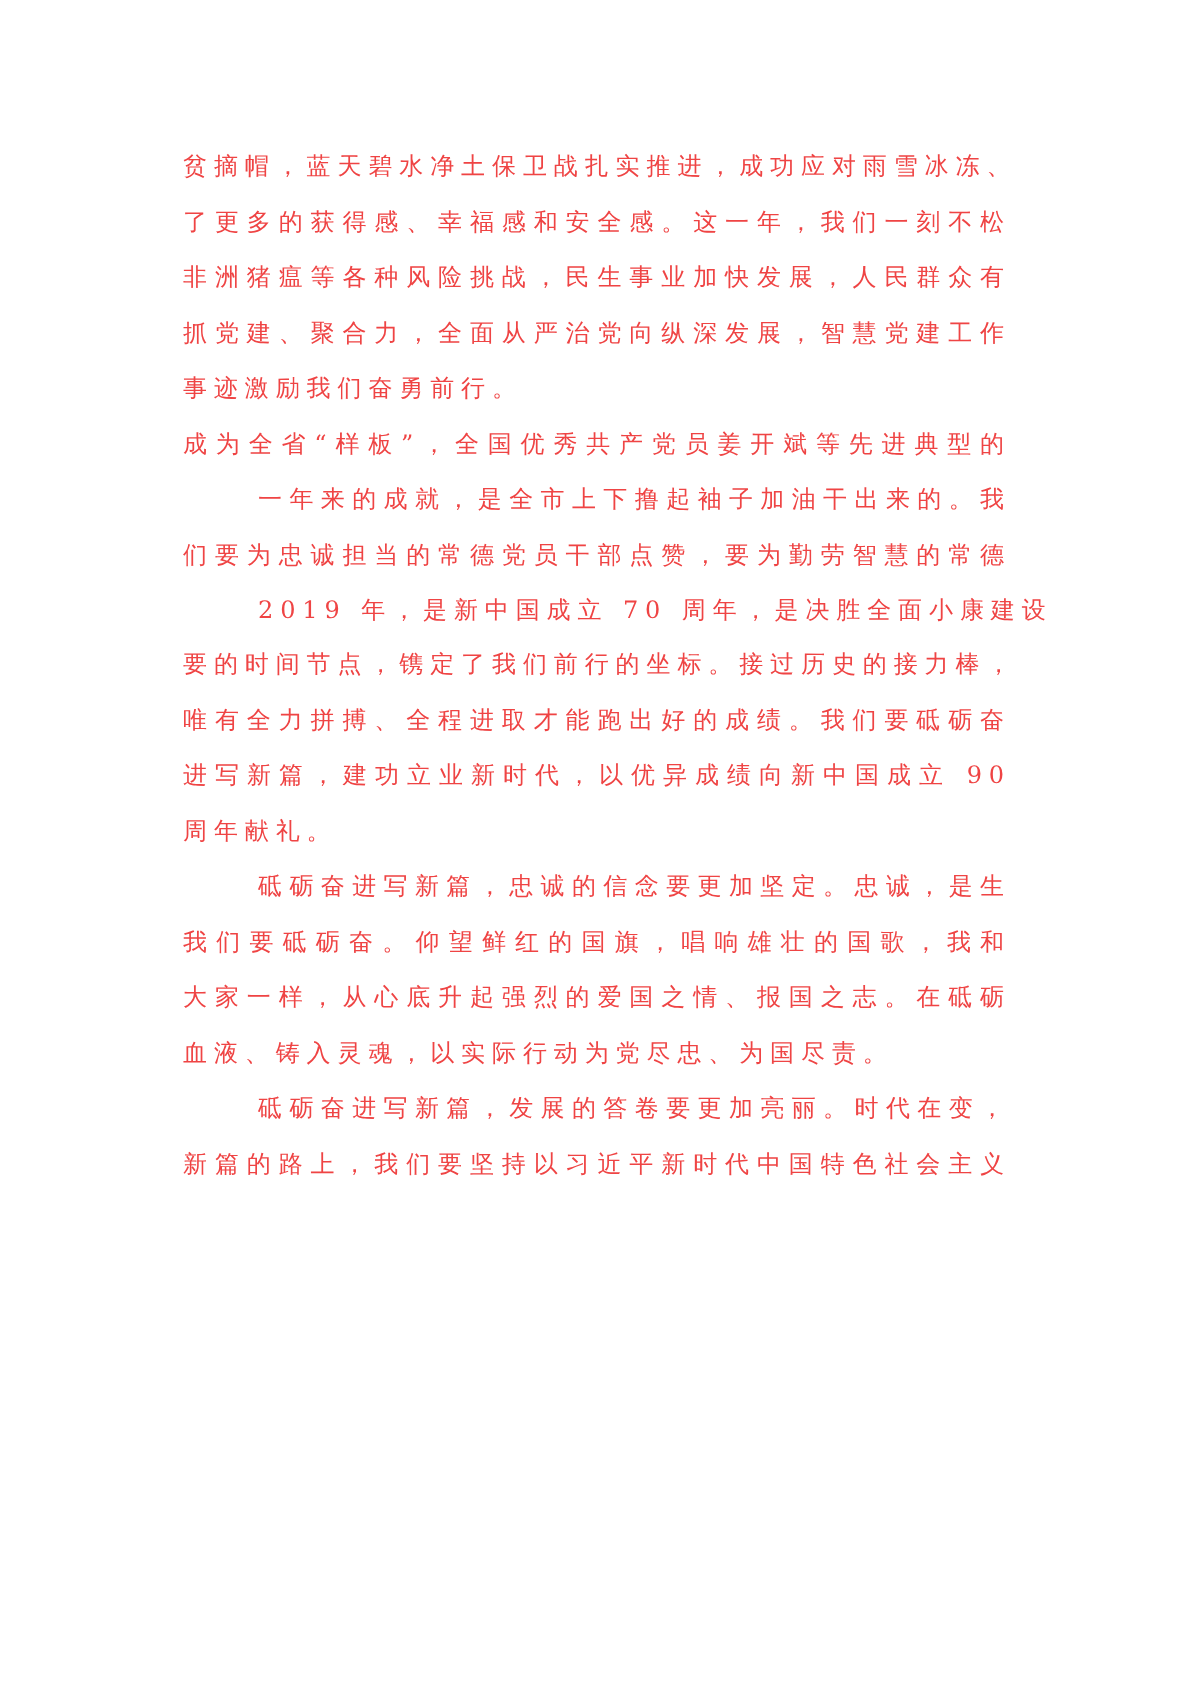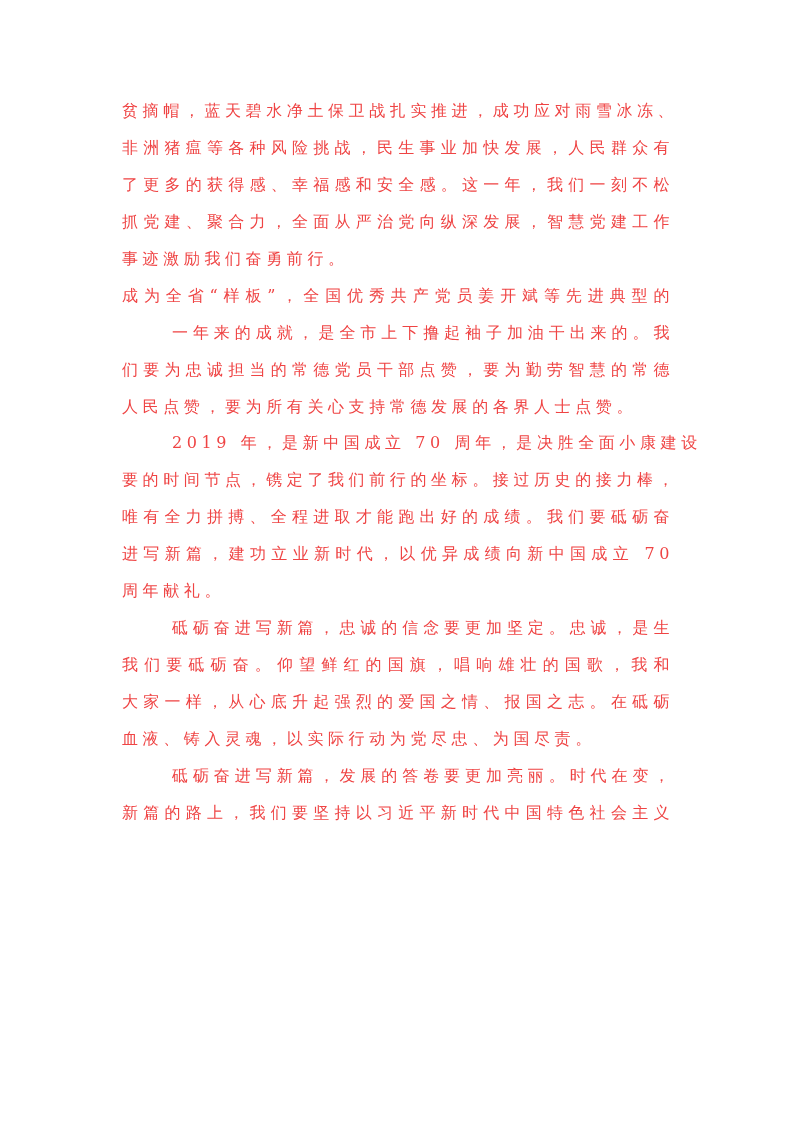--- a/index.html
+++ b/index.html
@@ -20,32 +20,31 @@
   }
   .line.last { text-align-last: left; }
   .line.indent { padding-left: 50px; width: 502px; }
 </style>
 </head>
 <body>
 
 <div class="page">
   <div class="body-text">
     <div class="line">贫摘帽，蓝天碧水净土保卫战扎实推进，成功应对雨雪冰冻、</div>
+    <div class="line">了更多的获得感、幸福感和安全感。这一年，我们一刻不松</div>
     <div class="line">非洲猪瘟等各种风险挑战，民生事业加快发展，人民群众有</div>
-    <div class="line">了更多的获得感、幸福感和安全感。这一年，我们一刻不松</div>
     <div class="line">抓党建、聚合力，全面从严治党向纵深发展，智慧党建工作</div>
     <div class="line last">事迹激励我们奋勇前行。</div>
     <div class="line">成为全省“样板”，全国优秀共产党员姜开斌等先进典型的</div>
     <div class="line indent">一年来的成就，是全市上下撸起袖子加油干出来的。我</div>
     <div class="line">们要为忠诚担当的常德党员干部点赞，要为勤劳智慧的常德</div>
-    <div class="line last">人民点赞，要为所有关心支持常德发展的各界人士点赞。</div>
     <div class="line indent">2019 年，是新中国成立 70 周年，是决胜全面小康建设</div>
     <div class="line">要的时间节点，镌定了我们前行的坐标。接过历史的接力棒，</div>
     <div class="line">唯有全力拼搏、全程进取才能跑出好的成绩。我们要砥砺奋</div>
-    <div class="line">进写新篇，建功立业新时代，以优异成绩向新中国成立 70</div>
+    <div class="line">进写新篇，建功立业新时代，以优异成绩向新中国成立 90</div>
     <div class="line last">周年献礼。</div>
     <div class="line indent">砥砺奋进写新篇，忠诚的信念要更加坚定。忠诚，是生</div>
     <div class="line">我们要砥砺奋。仰望鲜红的国旗，唱响雄壮的国歌，我和</div>
     <div class="line">大家一样，从心底升起强烈的爱国之情、报国之志。在砥砺</div>
     <div class="line last">血液、铸入灵魂，以实际行动为党尽忠、为国尽责。</div>
     <div class="line indent">砥砺奋进写新篇，发展的答卷要更加亮丽。时代在变，</div>
     <div class="line">新篇的路上，我们要坚持以习近平新时代中国特色社会主义</div>
   </div>
 </div>
 

